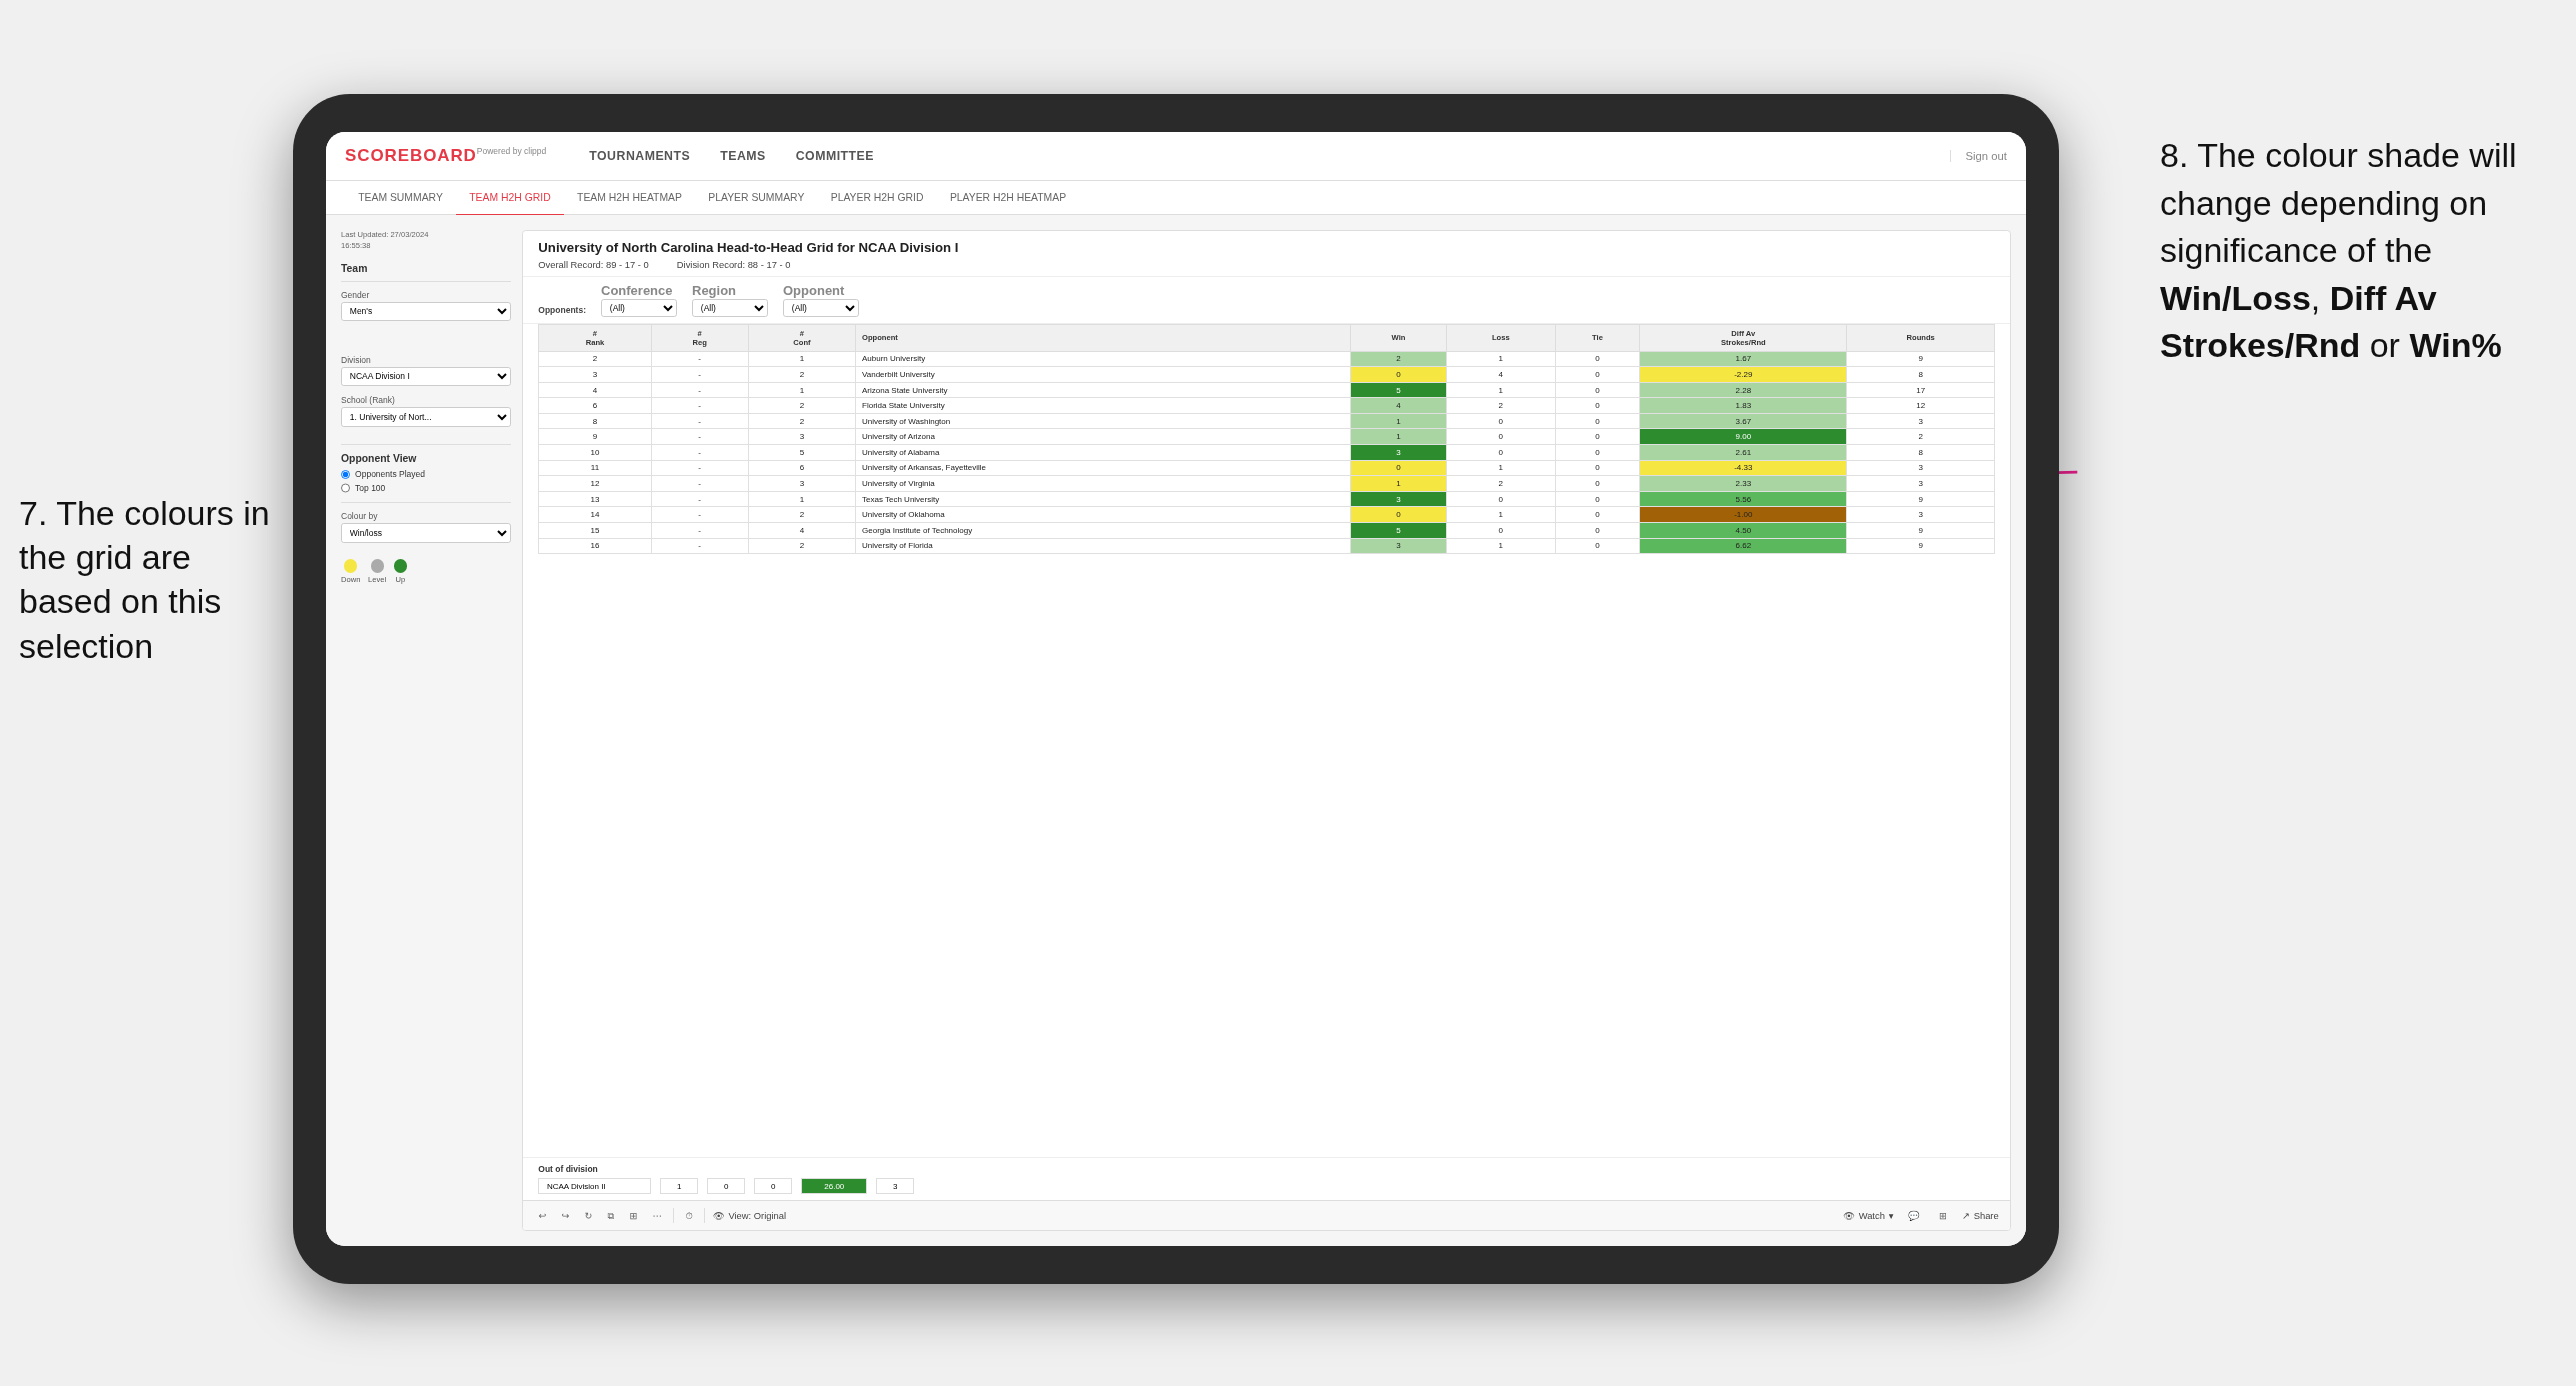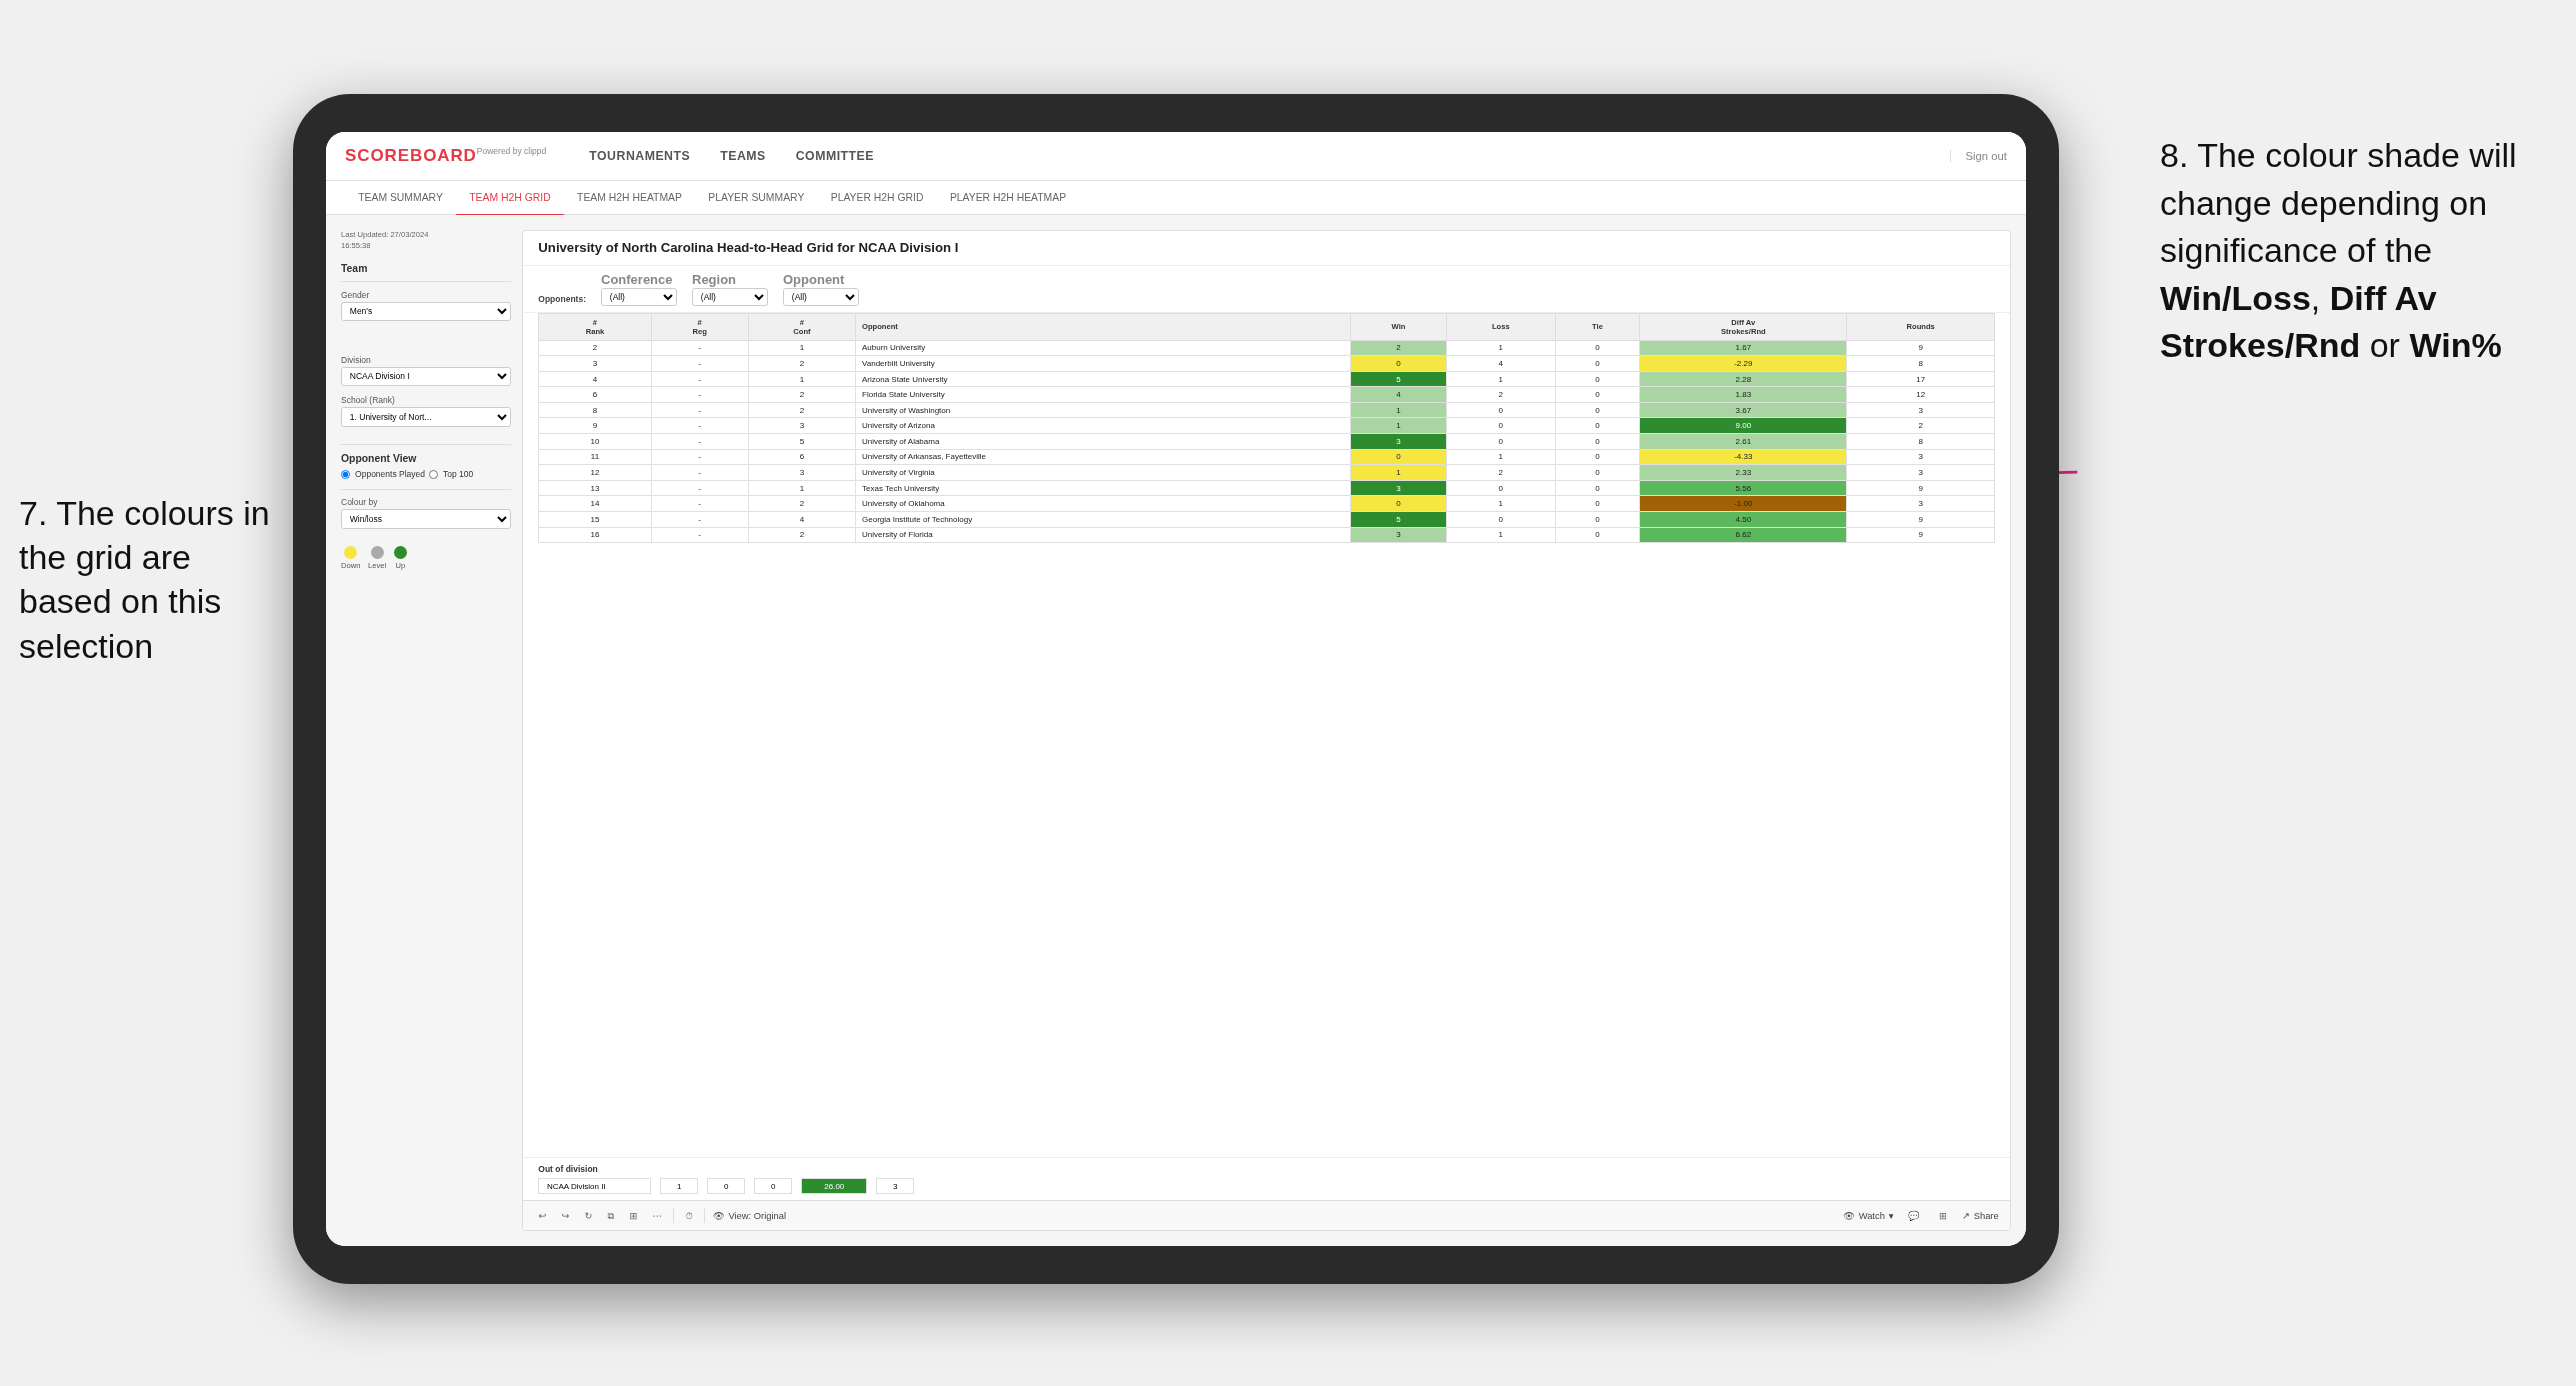--- a/index.html
+++ b/index.html
@@ -195,21 +195,21 @@
     }
 
     .panel-divider {
       border: none;
       border-top: 0.9px solid #ddd;
       margin: 7.6px 0;
     }
 
     .radio-group {
       display: flex;
-      flex-direction: row;
+      flex-direction: column;
       gap: 3.8px;
       margin-bottom: 9.4px;
     }
 
     .radio-item {
       display: flex;
       align-items: center;
       gap: 4.7px;
       font-size: 8.5px;
       color: #333;
@@ -531,20 +531,24 @@
             <div class="colour-dot" style="background:#2d8c2d;"></div>
             <span>Up</span>
           </div>
         </div>
       </div>
 
       <div class="grid-area">
 
         <div class="grid-title-section">
           <div class="grid-main-title">University of North Carolina Head-to-Head Grid for NCAA Division I</div>
+          <div class="grid-records">
+            <span><span>Overall Record:</span> <span>89 - 17 - 0</span></span>
+            <span><span>Division Record:</span> <span>88 - 17 - 0</span></span>
+          </div>
         </div>
 
         <div class="filter-row">
           <span class="opponents-label">Opponents:</span>
           <div class="filter-group">
             <span class="filter-label">Conference</span>
             <select class="filter-select">
               <option>(All)</option>
             </select>
           </div>

